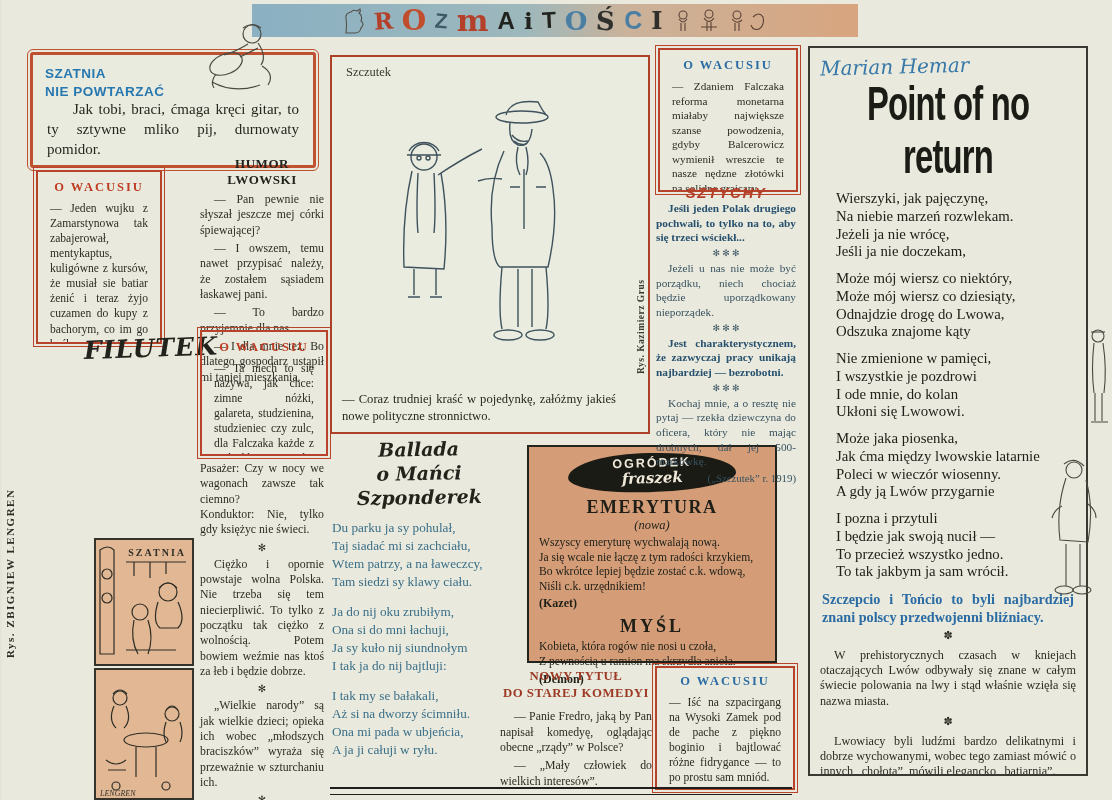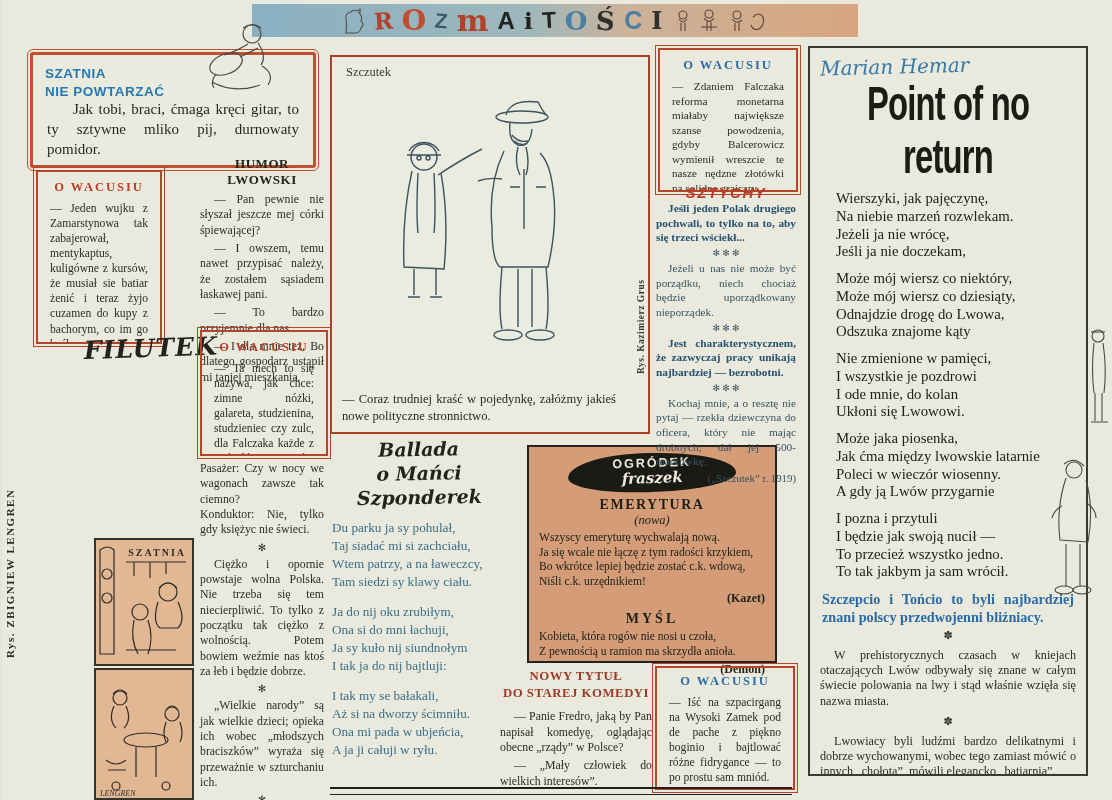--- a/index.html
+++ b/index.html
@@ -68,24 +68,24 @@
   
   .ballada{left:332px;top:438px;width:174px;}
   .ballada-title{font-family:"DejaVu Serif",serif;font-style:italic;font-weight:bold;font-size:19px;line-height:1.25;text-align:center;color:#23231c;transform:rotate(-1deg);margin-bottom:10px;}
   .stanza{white-space:pre-line;font-size:13.2px;line-height:1.36;color:#3a6e88;margin-bottom:12px;}
 
   
   .fraszek{left:527px;top:445px;width:250px;height:218px;background:#d49d77;border:2px solid #23231d;padding:4px 10px;box-sizing:border-box;}
   .logo{width:156px;margin:2px auto 0;background:#1b1b15;color:#efe9da;text-align:center;border-radius:46% 54% 50% 50%/60% 60% 45% 45%;transform:rotate(-2deg);padding:3px 6px 5px;}
   .logo1{font-family:"Liberation Sans",sans-serif;font-weight:bold;font-size:12.5px;letter-spacing:2px;display:block;}
   .logo2{font-family:"DejaVu Serif",serif;font-weight:bold;font-style:italic;font-size:15px;display:block;margin-top:-1px;}
-  .fr-h{font-weight:bold;font-size:14px;letter-spacing:1.5px;text-align:center;color:#1f1f18;margin-top:5px;}
+  .fr-h{font-weight:bold;font-size:18px;letter-spacing:1.5px;text-align:center;color:#1f1f18;margin-top:5px;}
   .fr-sub{font-style:italic;font-size:12.5px;text-align:center;color:#1f1f18;}
   .fr-text{white-space:pre-line;font-size:11.6px;line-height:1.26;color:#21211a;margin-top:3px;}
-  .fr-auth{text-align:right;font-weight:bold;font-size:12px;color:#1f1f18;margin-top:2px;}
+  .fr-auth{font-weight:bold;font-size:12px;color:#1f1f18;margin-top:2px;}
 
   
   .nowy{left:500px;top:668px;width:152px;}
   .nowy-title{font-weight:bold;font-size:12.8px;text-align:center;color:#9c3a26;letter-spacing:0.5px;line-height:1.3;}
   .wac-bottom{left:655px;top:666px;width:136px;height:120px;}
   .wac-right{left:658px;top:48px;width:136px;height:140px;}
 
   
   .sztychy{left:656px;top:184px;width:140px;}
   .szt-title{font-family:"Liberation Sans",sans-serif;font-weight:900;font-style:italic;font-size:15px;letter-spacing:1.5px;text-align:center;color:#b5402a;}

